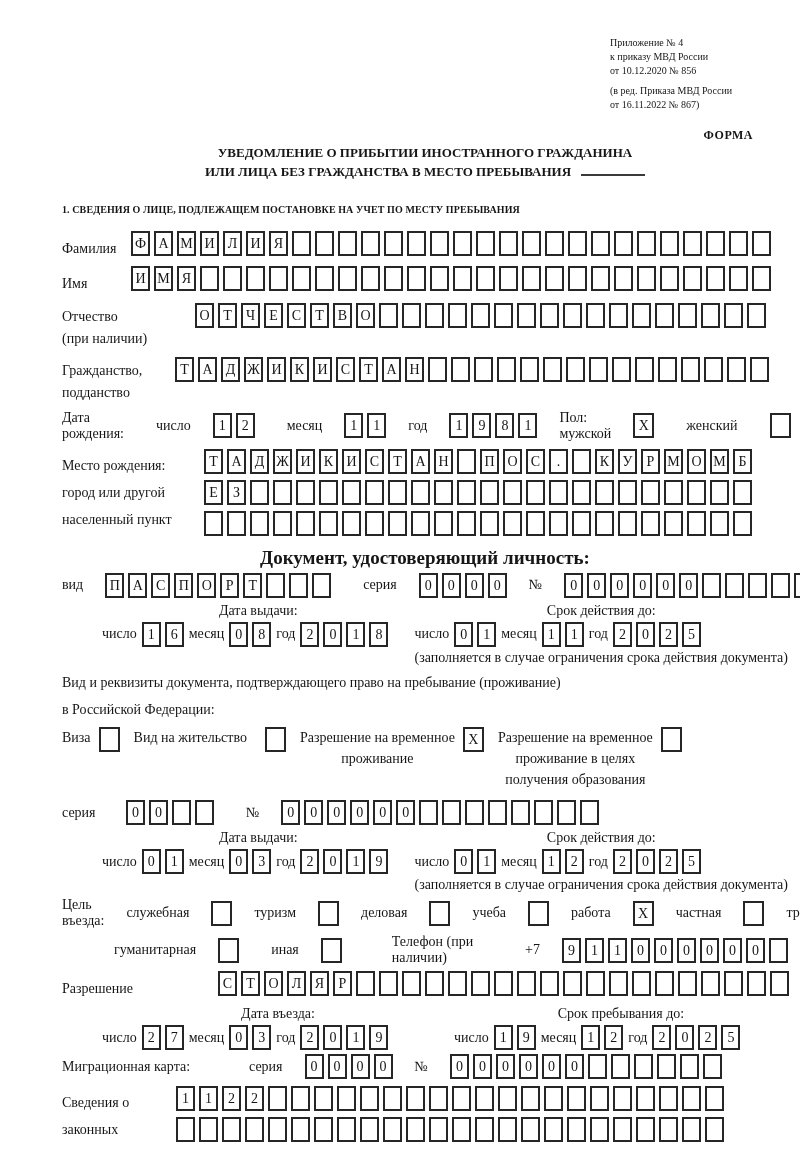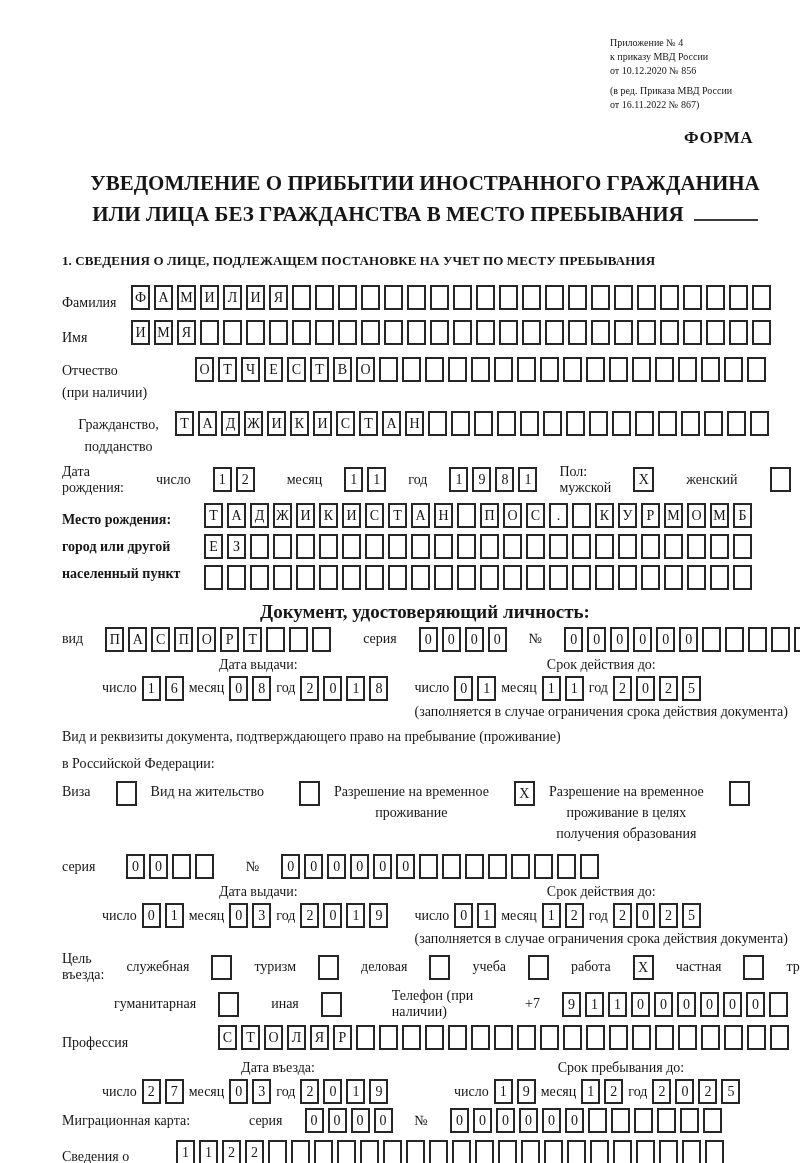--- a/index.html
+++ b/index.html
@@ -7,62 +7,62 @@
   body {
     width:800px; height:1163px; overflow:hidden;
     color:#161616;
     font-family:"Liberation Serif","DejaVu Serif",serif;
     font-size:14px;
   }
   .page { padding:36px 12px 10px 62px; }
 
   .hdr { margin-left:548px; font-size:10px; line-height:1.42; }
   .hdr .sub { margin-top:5px; }
-  .forma { text-align:right; padding-right:35px; font-weight:bold; font-size:17px; margin-top:16px; letter-spacing:.5px; }
-
-  .title { text-align:center; font-weight:bold; font-size:21px; line-height:1.5; margin-top:20px; }
+  .forma { text-align:right; padding-right:35px; font-weight:bold; font-size:12px; margin-top:16px; letter-spacing:.5px; }
+
+  .title { text-align:center; font-weight:bold; font-size:13px; line-height:1.5; margin-top:0; }
   .blank-line { display:inline-block; width:64px; border-bottom:2px solid #3a3a3a; height:14px; margin-left:10px; }
 
-  .sec1 { font-weight:bold; font-size:13px; margin-top:22px; margin-bottom:16px; letter-spacing:.1px; }
+  .sec1 { font-weight:bold; font-size:10px; margin-top:22px; margin-bottom:16px; letter-spacing:.1px; }
 
   .frow { display:flex; align-items:flex-start; margin-bottom:5px; }
   .lbl { flex:none; padding-top:5px; line-height:25px; }
   .lbl2 { flex:none; padding-top:5px; line-height:25px; }
   .cells { display:flex; gap:4px; flex:none; }
   .cell, .box {
     flex:none; width:19px; height:25px;
     border:2px solid #262626;
     text-align:center; line-height:21px; font-size:14px;
   }
   .box { width:21px; }
 
   .w-surname { width:69px; }
   .w-patr { width:133px; line-height:22px; }
-  .w-citiz { width:113px; line-height:22px;text-align:center; }
-  .w-birthpl { width:142px; line-height:27px;font-weight:bold; }
+  .w-citiz { width:113px; line-height:22px; }
+  .w-birthpl { width:142px; line-height:27px; }
   .w-prof { width:156px; }
   .w-migr { width:135px; }
   .w-repr { width:100px; line-height:27px; }
 
   .stack .crow { margin-bottom:6px; }
 
   .inline { display:flex; align-items:center; gap:22px; margin-bottom:5px; flex-wrap:nowrap; }
   .inline .gap-l { margin-left:10px; }
 
   .dg { display:flex; align-items:center; gap:5px; }
   .twocol { display:flex; margin-bottom:4px; }
   .col-l { width:352px;margin-left:40px; }
   .col-r { flex:1; }
   .dhead { text-align:center; margin-bottom:3px; }
   .note { font-size:14px; text-align:center; margin-top:3px; white-space:nowrap; }
 
   .introl { line-height:1.9; }
 
   .opts { display:flex; align-items:flex-start; gap:14px; margin-top:4px; margin-bottom:10px; }
-  .opt { display:flex; align-items:flex-start; gap:25px; }
+  .opt { display:flex; align-items:flex-start; gap:8px; }
   .opt .ol { text-align:center; line-height:1.5; }
   .mt6 { margin-top:6px; }
   .doc-head { text-align:center; font-weight:bold; font-size:19px; margin:2px 0 4px 0; }
 </style>
 </head>
 <body>
 
 <div class="page">
 
   <div class="hdr">
@@ -557,21 +557,21 @@
         <div class="cell">0</div>
         <div class="cell">0</div>
         <div class="cell">0</div>
         <div class="cell">0</div>
         <div class="cell">0</div>
         <div class="cell"></div>
       </div>
   </div>
 
   <div class="frow">
-    <div class="lbl w-prof">Профессия</div>
+    <div class="lbl w-prof">Разрешение</div>
     <div class="cells">
         <div class="cell">С</div>
         <div class="cell">Т</div>
         <div class="cell">О</div>
         <div class="cell">Л</div>
         <div class="cell">Я</div>
         <div class="cell">Р</div>
         <div class="cell"></div>
         <div class="cell"></div>
         <div class="cell"></div>

